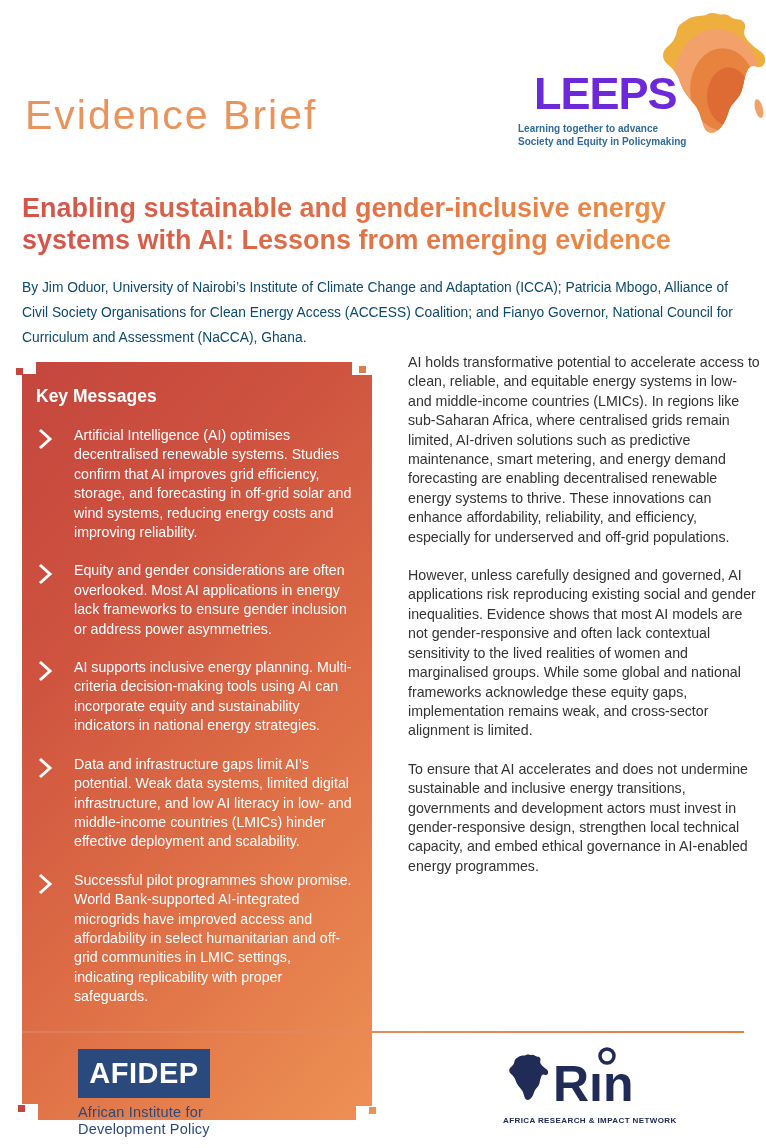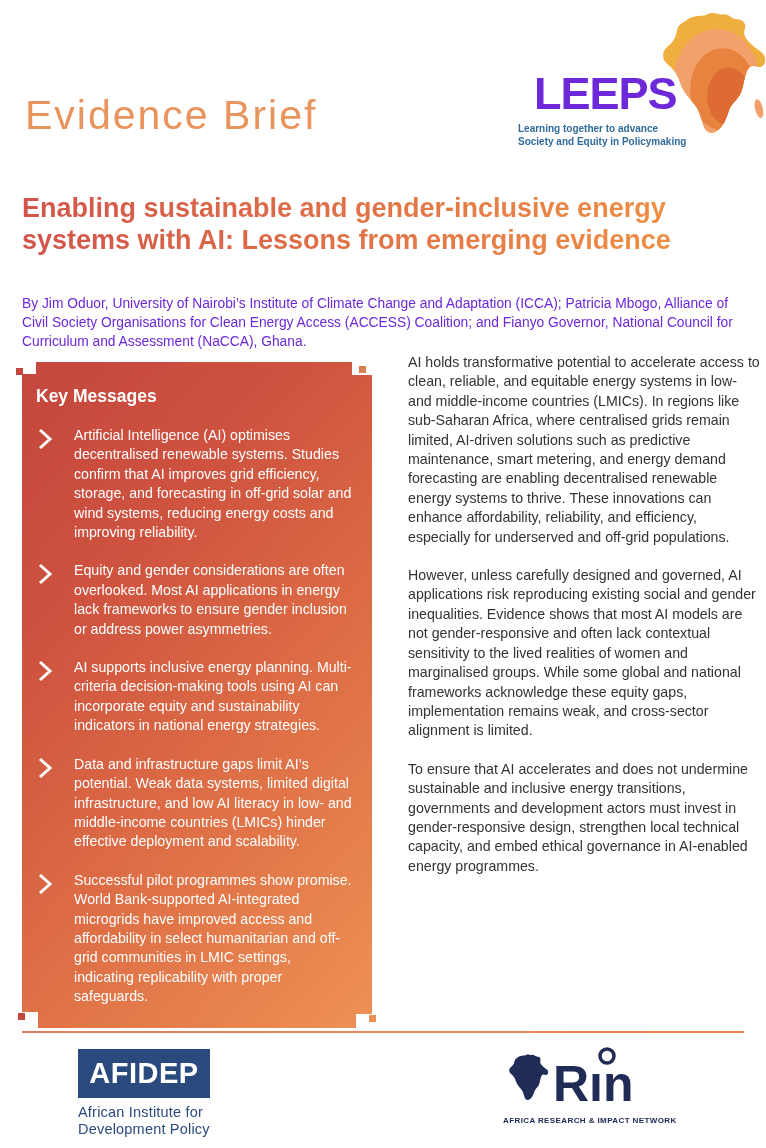--- a/index.html
+++ b/index.html
@@ -15,25 +15,25 @@
   .leeps-map{position:absolute;left:128px;top:0px;z-index:1;}
   .leeps-tagline{position:absolute;left:0px;top:110px;width:178px;text-align:left;
                  font-size:10px;font-weight:bold;line-height:13px;color:#2F6B9D;}
 
   
   .title{position:absolute;left:22px;top:192px;width:738px;font-weight:bold;
          font-size:27px;line-height:32px;}
   .title .tl{background:linear-gradient(90deg,#D2544B 0%,#EE8E44 100%);
              -webkit-background-clip:text;background-clip:text;color:transparent;
              display:inline-block;}
-  .byline{position:absolute;left:22px;top:294px;width:728px;font-size:13.8px;
-          line-height:19px;color:#6d28d9;}
+  .byline{position:absolute;left:22px;top:275px;width:728px;font-size:13.8px;
+          line-height:25px;color:#0c4a6e;}
 
   
-  .key-box{position:absolute;left:22px;top:362px;width:350px;height:666px;
+  .key-box{position:absolute;left:22px;top:362px;width:350px;height:758px;
            background:linear-gradient(133deg,#C4463E 0%,#CE523F 28%,#DE6F46 62%,#EE9154 100%);
            color:#fff;box-sizing:border-box;padding:24px 14px 0 14px;}
   .key-heading{font-size:17.5px;font-weight:bold;margin:0 0 4px 0;}
   .km-item{display:flex;margin-top:19px;}
   .km-chev{flex:0 0 24px;margin-left:2px;margin-top:2px;}
   .km-text{flex:1;margin-left:12px;margin-right:6px;font-size:14.2px;line-height:19.4px;}
   
   .notch{position:absolute;background:#fff;}
   .n-tl{left:0;top:0;width:14px;height:12px;}
   .n-tr{right:0;top:0;width:20px;height:13px;}

